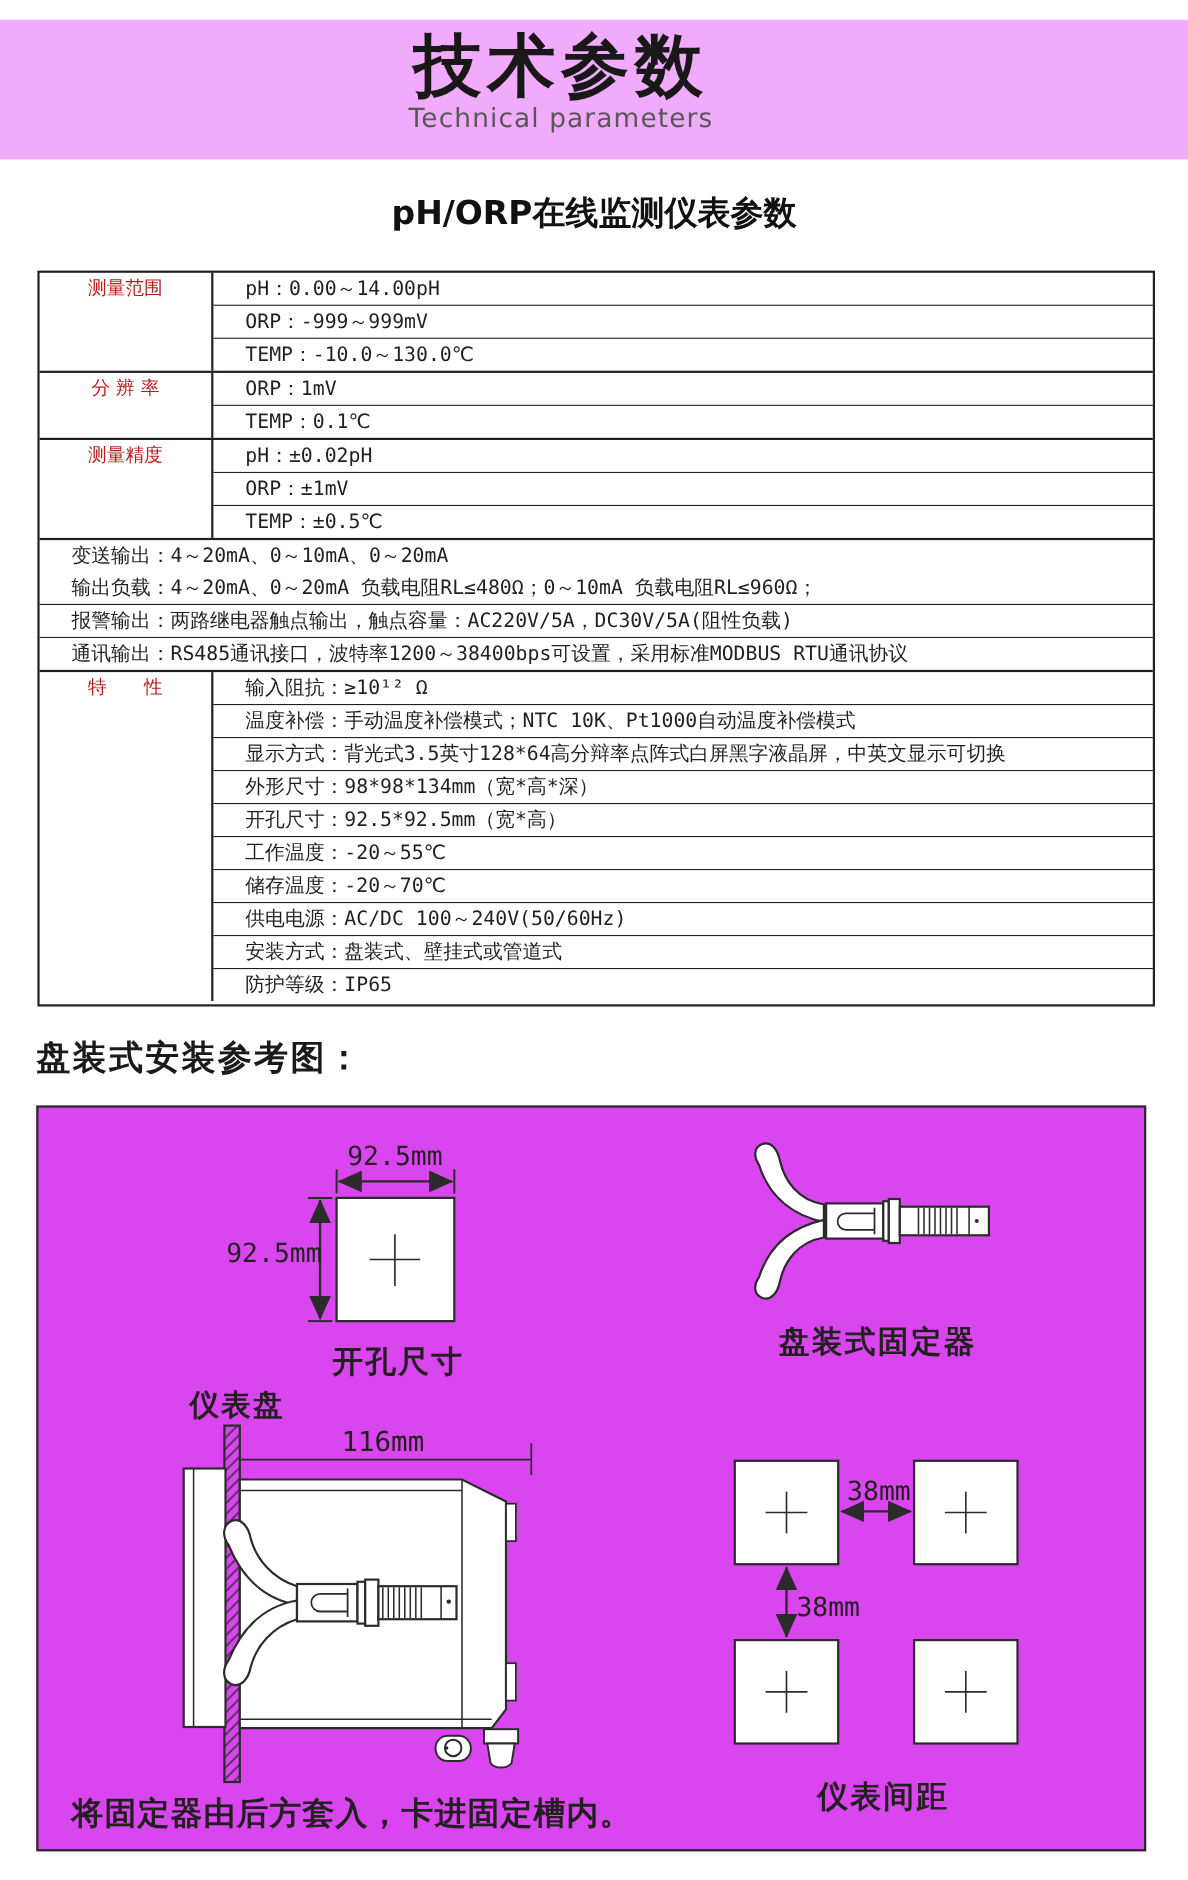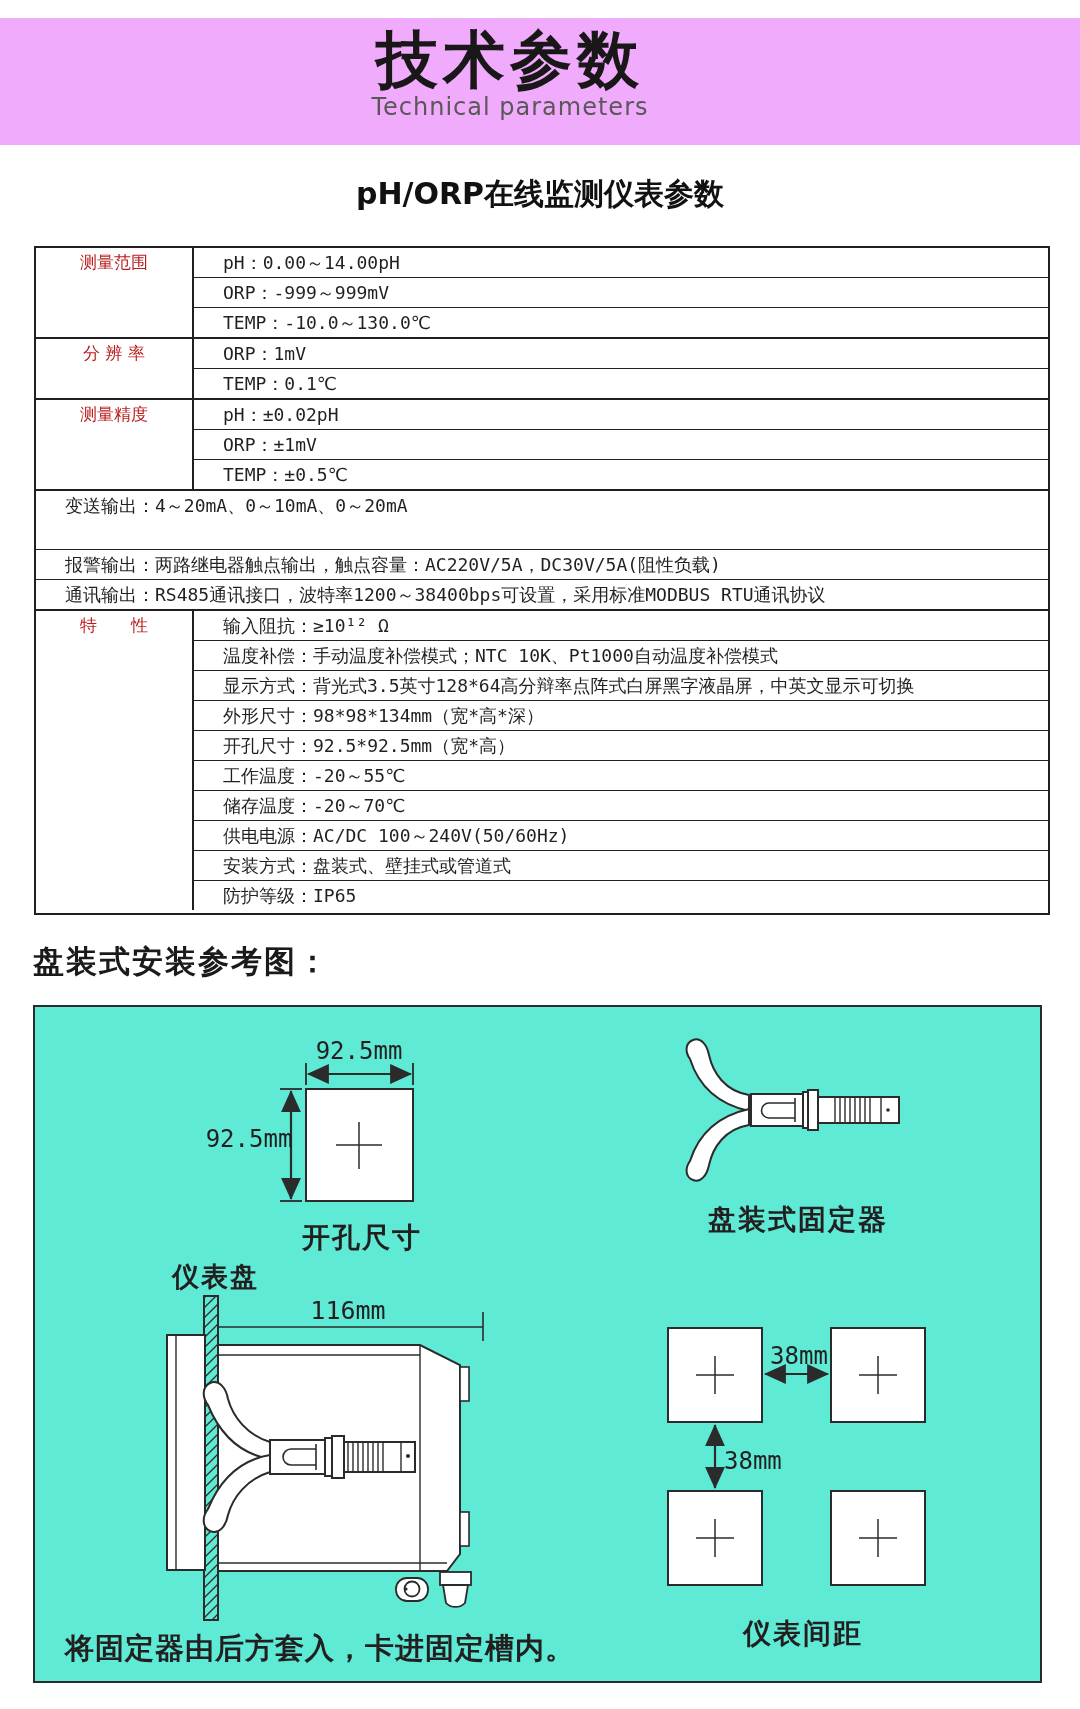--- a/index.html
+++ b/index.html
@@ -29,21 +29,21 @@
        font-size:18px;white-space:nowrap;overflow:hidden;
        font-family:"DejaVu Sans Mono","DejaVu Sans",sans-serif;}
   .row:first-child{border-top:none;}
   .row.dbl{height:58px;line-height:29px;}
   .row.dbl .line{height:29px;}
 
   
   .ref-heading{position:absolute;left:33px;top:941px;font-size:31px;font-weight:600;
                letter-spacing:2px;color:#1a1a1a;}
   .diagram-box{position:absolute;left:33px;top:1005px;width:1009px;height:678px;box-sizing:border-box;
-               border:2px solid #2b2b2b;background:#5eead4;text-decoration:underline;}
+               border:2px solid #2b2b2b;background:#d946ef;text-decoration:underline;}
   .diagram-box svg{position:absolute;left:0;top:0;}
   .dlabel{position:absolute;white-space:nowrap;color:#231f20;}
   .dim{font-family:"DejaVu Sans Mono","Liberation Mono",monospace;font-size:24px;}
   .cjk-cap{font-size:28px;font-weight:600;letter-spacing:2px;}
   .center{transform:translateX(-50%);}
 </style>
 </head>
 <body>
 
 <div class="page">
@@ -86,20 +86,21 @@
         <div class="row">pH：±0.02pH</div>
         <div class="row">ORP：±1mV</div>
         <div class="row">TEMP：±0.5℃</div>
       </div>
     </div>
 
     <div class="sec">
       <div class="sec-rows">
         <div class="row dbl">
           <div class="line">变送输出：4～20mA、0～10mA、0～20mA</div>
+          <div class="line">输出负载：4～20mA、0～20mA 负载电阻RL≤480Ω；0～10mA 负载电阻RL≤960Ω；</div>
         </div>
         <div class="row">报警输出：两路继电器触点输出，触点容量：AC220V/5A，DC30V/5A(阻性负载)</div>
         <div class="row">通讯输出：RS485通讯接口，波特率1200～38400bps可设置，采用标准MODBUS RTU通讯协议</div>
       </div>
     </div>
 
     <div class="sec">
       <div class="sec-label">
         <span>特　　性</span>
         </div>

